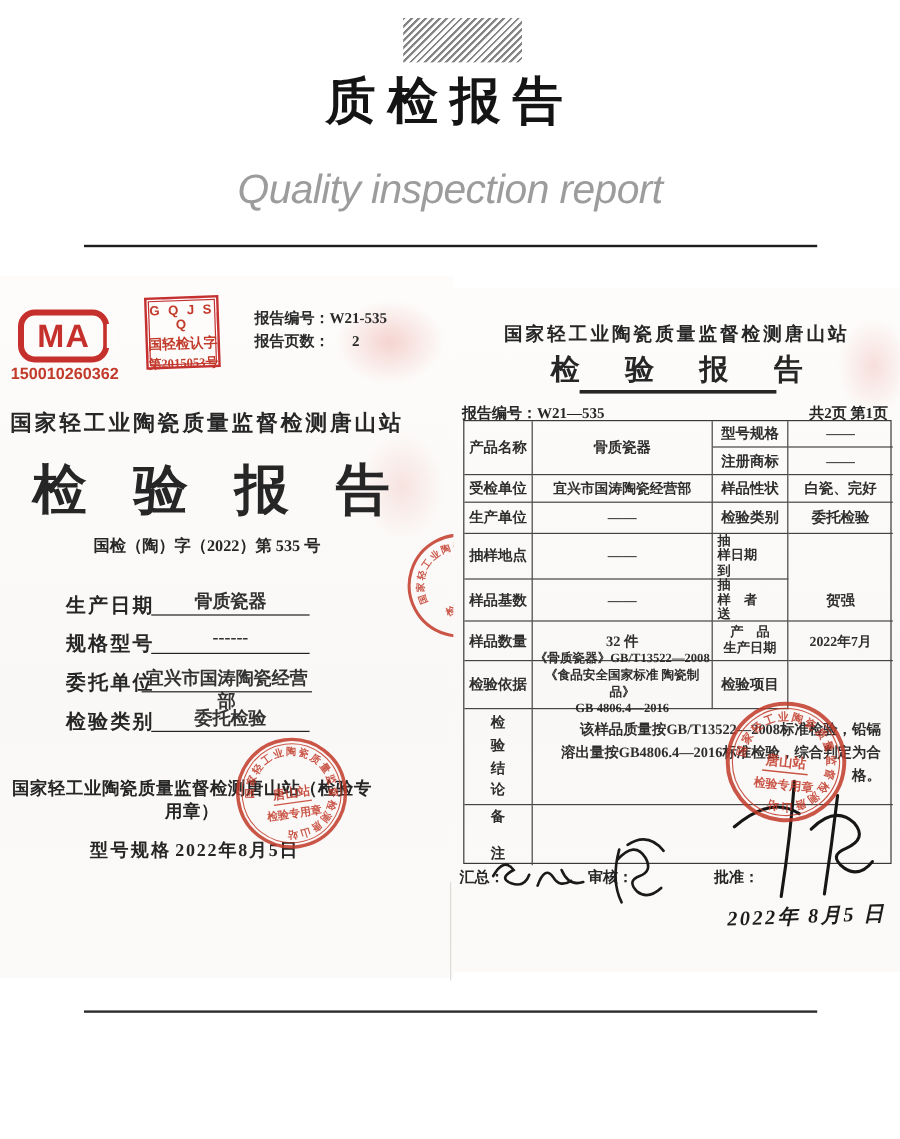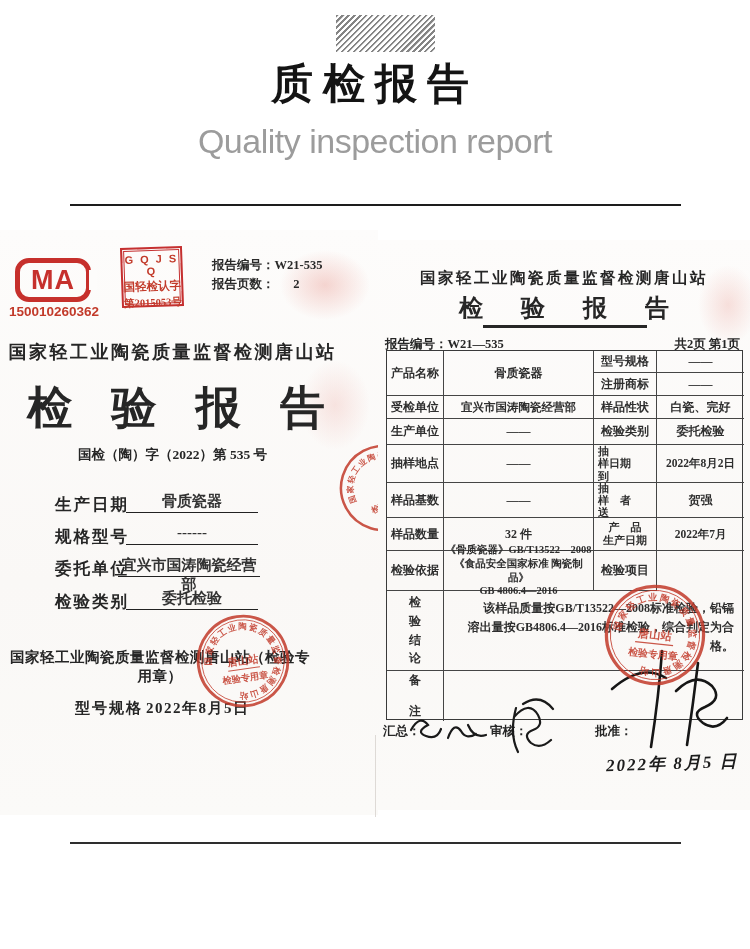--- a/index.html
+++ b/index.html
@@ -34,21 +34,21 @@
   .rtable{border:1.5px solid #3a3a3a;box-sizing:border-box;}
   .smudge{pointer-events:none;}
   .stamp{opacity:.85;}
   .hand-date{font-style:italic;font-weight:bold;font-size:17px;color:#1c1c1c;transform:rotate(-2deg);letter-spacing:2px;}
 </style>
 </head>
 <body>
 
 <div class="abs hatch" style="left:336px;top:15px;width:99px;height:37px;"></div>
 <div class="abs main-title" style="left:0;top:56px;">质检报告</div>
-<div class="abs sub-title" style="left:0;top:122px;">Quality inspection report</div>
+<div class="abs sub-title" style="left:0;top:139px;font-style:italic;">Quality inspection report</div>
 <div class="abs rule" style="left:70px;top:204px;width:611px;"></div>
 
 <div class="abs doc" style="left:0;top:230px;width:378px;height:585px;">
 
   <div class="abs smudge" style="left:280px;top:20px;width:90px;height:70px;background:radial-gradient(closest-side,rgba(226,120,108,.30),transparent);"></div>
   <div class="abs smudge" style="left:300px;top:130px;width:70px;height:90px;background:radial-gradient(closest-side,rgba(226,120,108,.18),transparent);"></div>
 
   <div class="abs" style="left:15px;top:28px;">
     <div class="cma-box">
       <span class="cma-letters">MA</span>
@@ -134,21 +134,20 @@
     <div class="cell" style="left:0;top:68px;width:57px;height:26px;">生产单位</div>
     <div class="cell" style="left:57px;top:68px;width:150px;height:26px;">——</div>
     <div class="cell" style="left:207px;top:68px;width:63px;height:26px;">检验类别</div>
     <div class="cell noR" style="left:270px;top:68px;width:87px;height:26px;">委托检验</div>
 
     <div class="cell" style="left:0;top:94px;width:57px;height:38px;">抽样地点</div>
     <div class="cell" style="left:57px;top:94px;width:150px;height:38px;">——</div>
     <div class="cell ml" style="left:207px;top:94px;width:63px;height:38px;justify-content:flex-start;text-align:left;padding-left:4px;font-size:11px;line-height:1.1;">抽
  样日期
 到</div>
-    <div class="cell noR" style="left:270px;top:94px;width:87px;height:38px;font-size:11.5px;">2022年8月2日</div>
 
     <div class="cell" style="left:0;top:132px;width:57px;height:35px;">样品基数</div>
     <div class="cell" style="left:57px;top:132px;width:150px;height:35px;">——</div>
     <div class="cell ml" style="left:207px;top:132px;width:63px;height:35px;justify-content:flex-start;text-align:left;padding-left:4px;font-size:11px;line-height:1.1;">抽
  样　者
 送</div>
     <div class="cell noR" style="left:270px;top:132px;width:87px;height:35px;">贺强</div>
 
     <div class="cell" style="left:0;top:167px;width:57px;height:33px;text-align:center;">样品数量</div>
     <div class="cell" style="left:57px;top:167px;width:150px;height:33px;">32 件</div>

